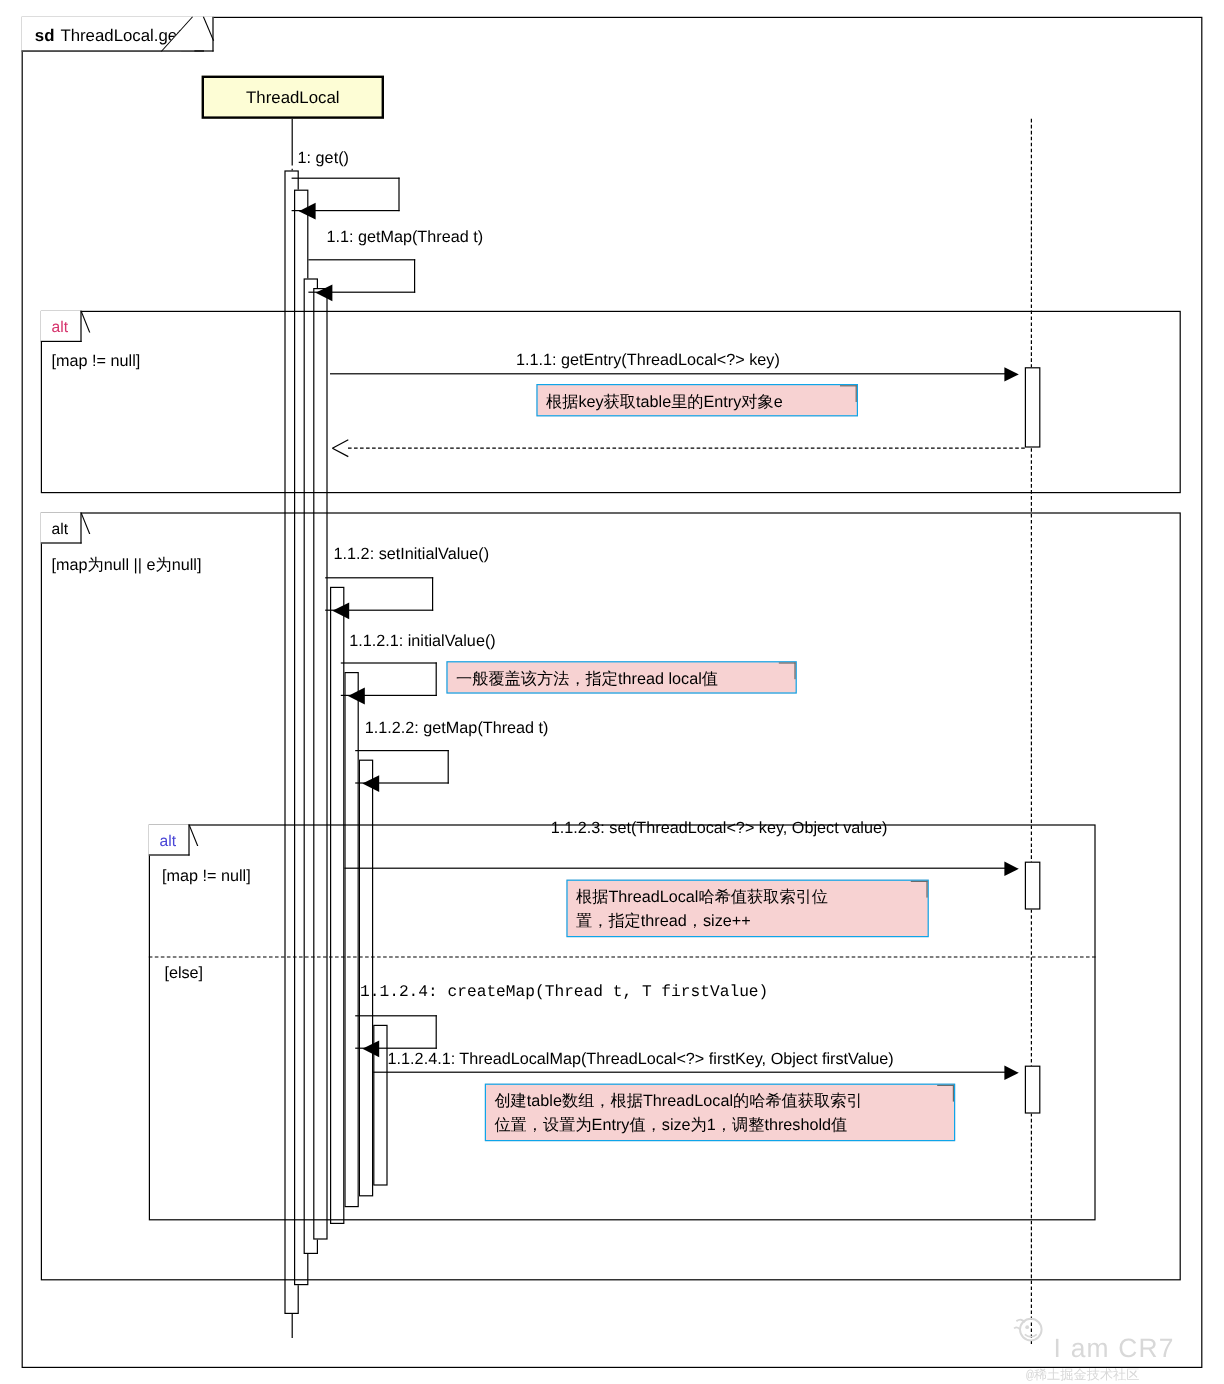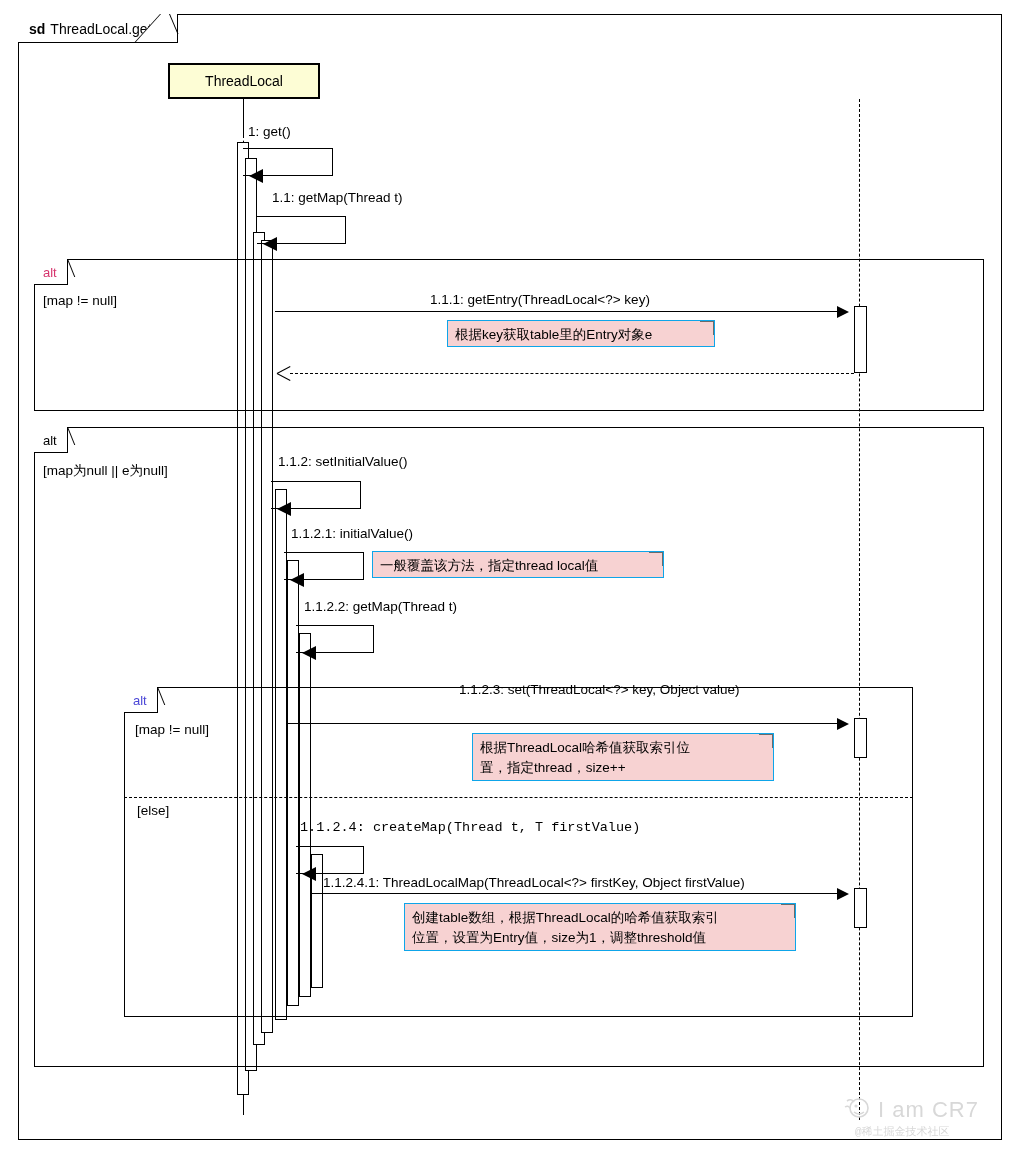--- a/index.html
+++ b/index.html
@@ -100,21 +100,21 @@
     position:absolute;background:#f7d2d2;border:1px solid #0ea5e9;box-sizing:border-box;
     font-size:13.5px;color:#000;padding:4px 8px 4px 7px;line-height:20px;
   }
   .note-fold-line{
     position:absolute;top:0;right:0;width:14px;height:14px;
     border-top:1px solid #6b6b6b;border-right:1px solid #6b6b6b;
     box-sizing:border-box;
   }
 
   
-  .wm{position:absolute;color:#d8d8d8;white-space:nowrap;}
+  .wm{position:absolute;color:#d8d8d8;white-space:nowrap;margin-top:14px;}
   .wm-main{font-size:22px;letter-spacing:1px;}
   .wm-sub{font-size:11px;font-family:Liberation Mono, monospace;}
   .wm-icon{position:absolute;width:30px;height:26px;}
 </style>
 </head>
 <body>
 
 <div id="canvas">
 
   <div class="sd-frame"></div>

